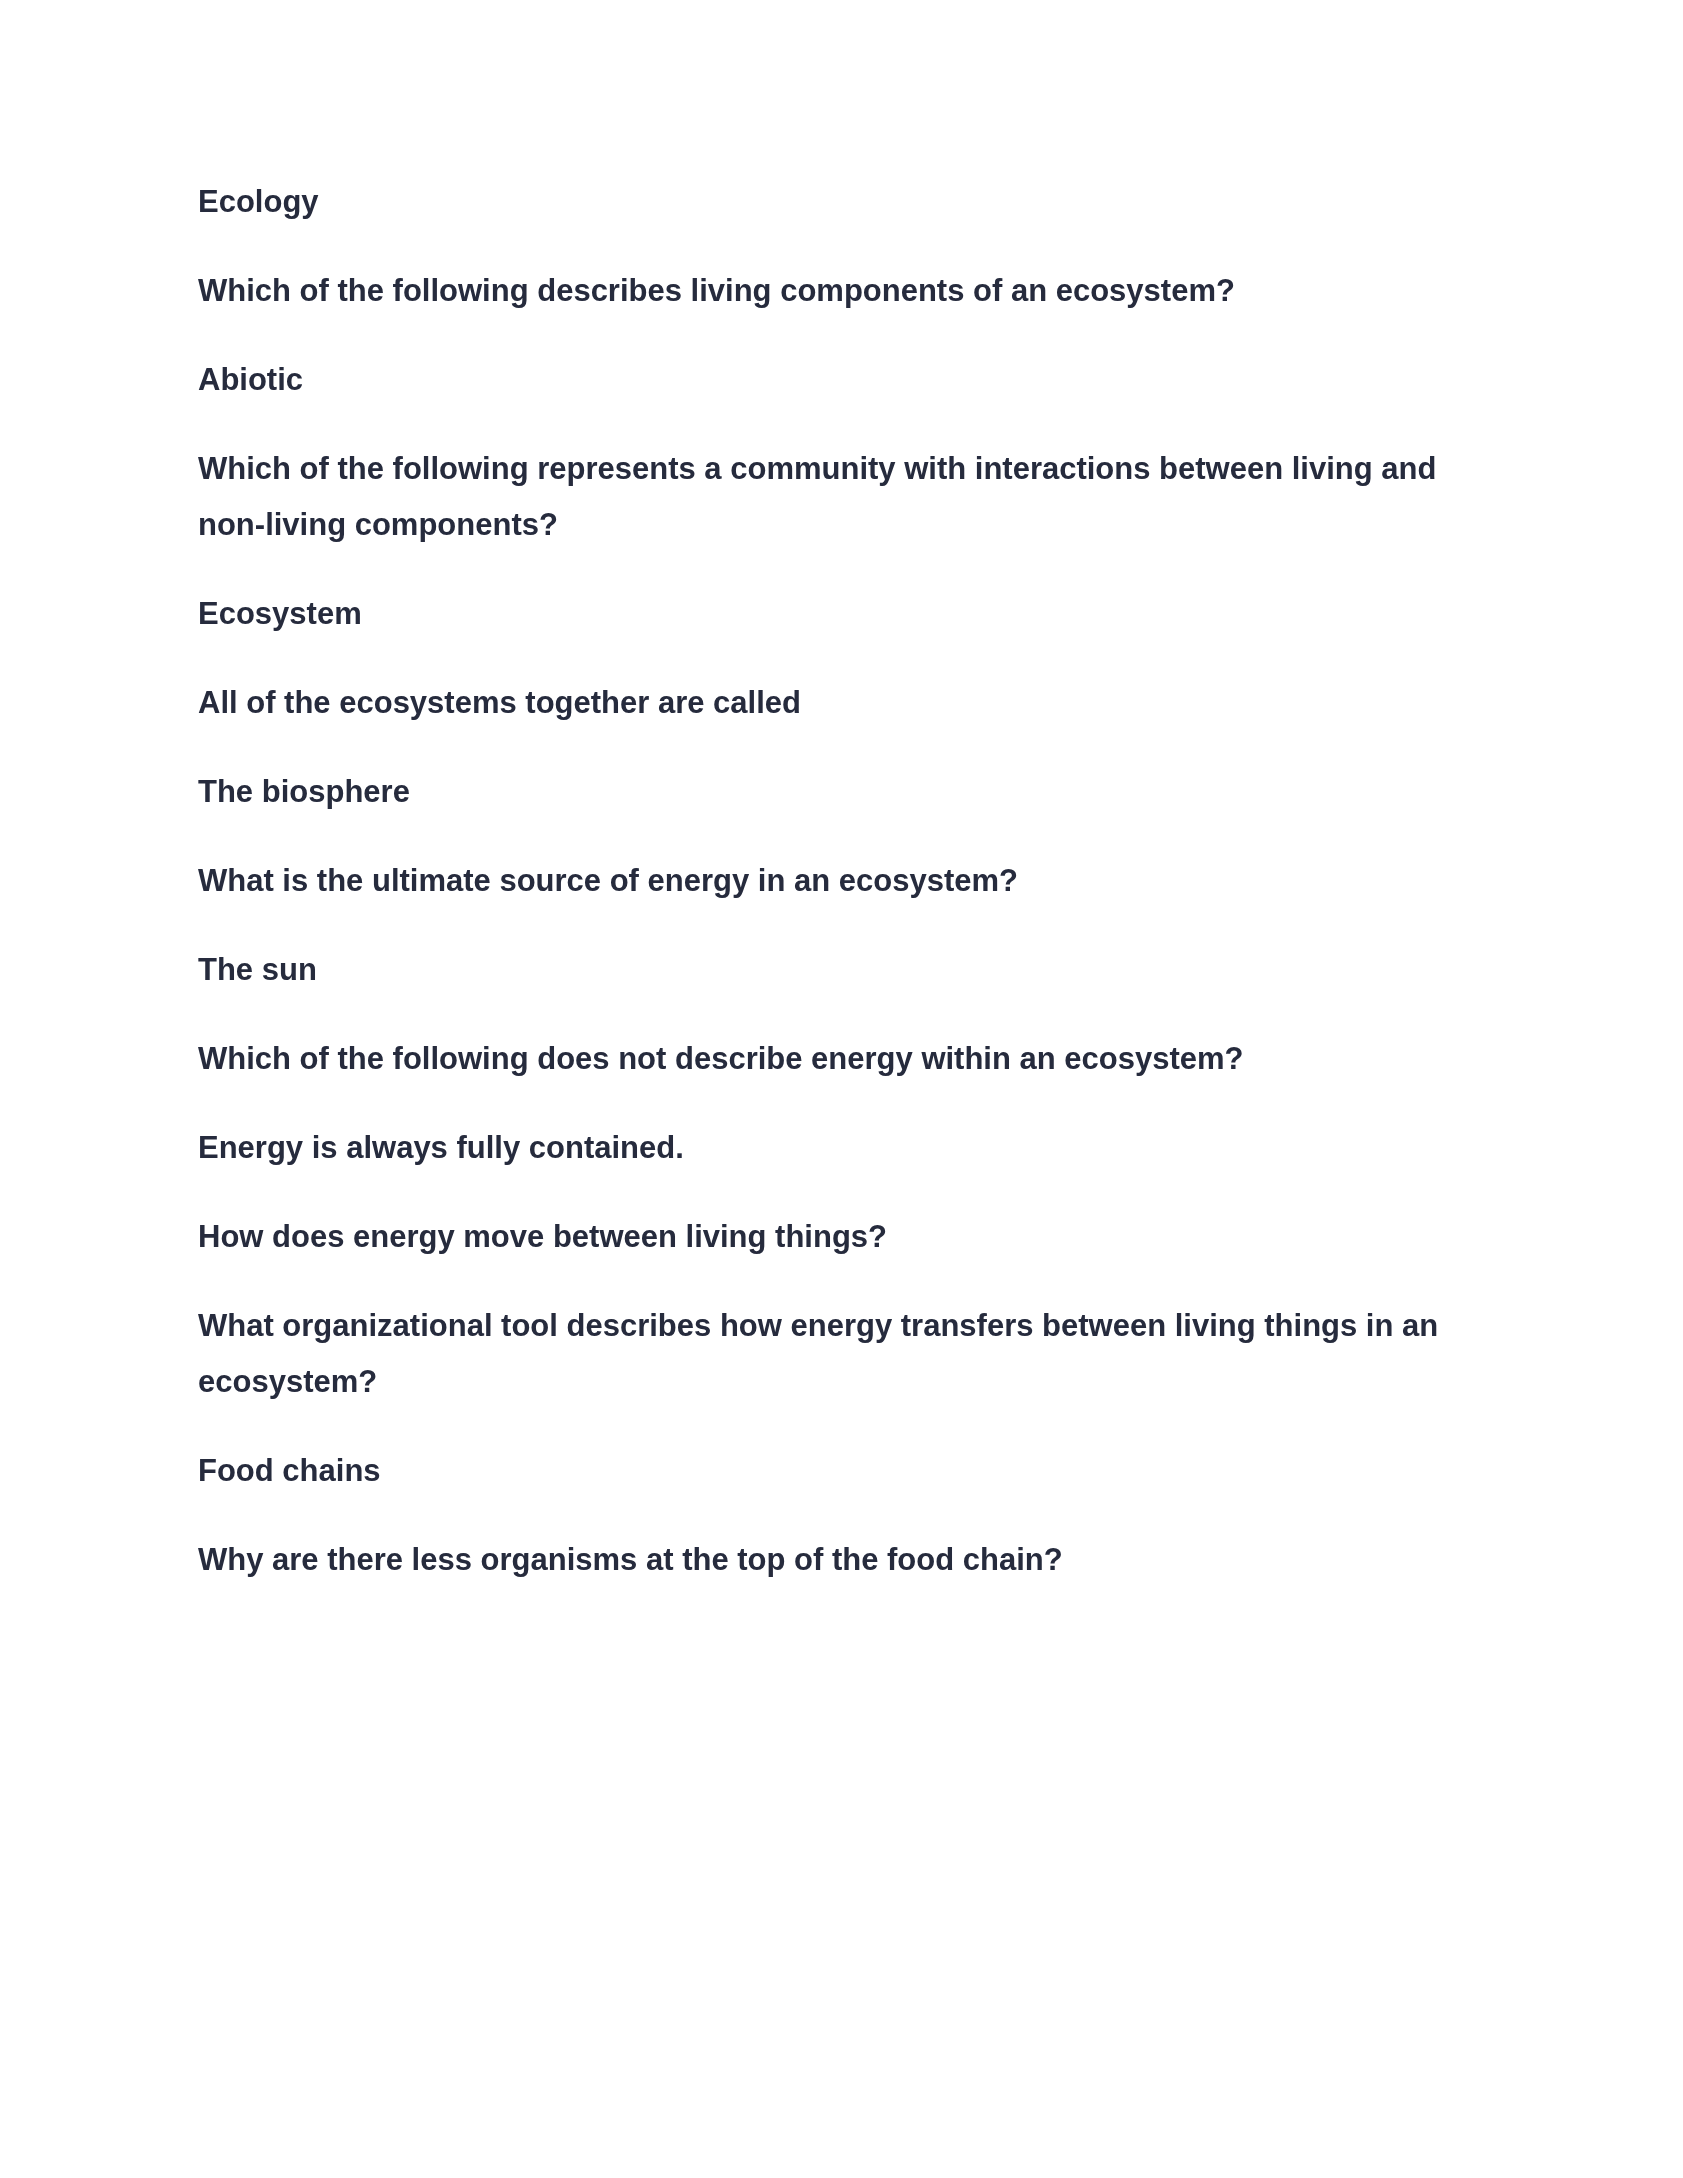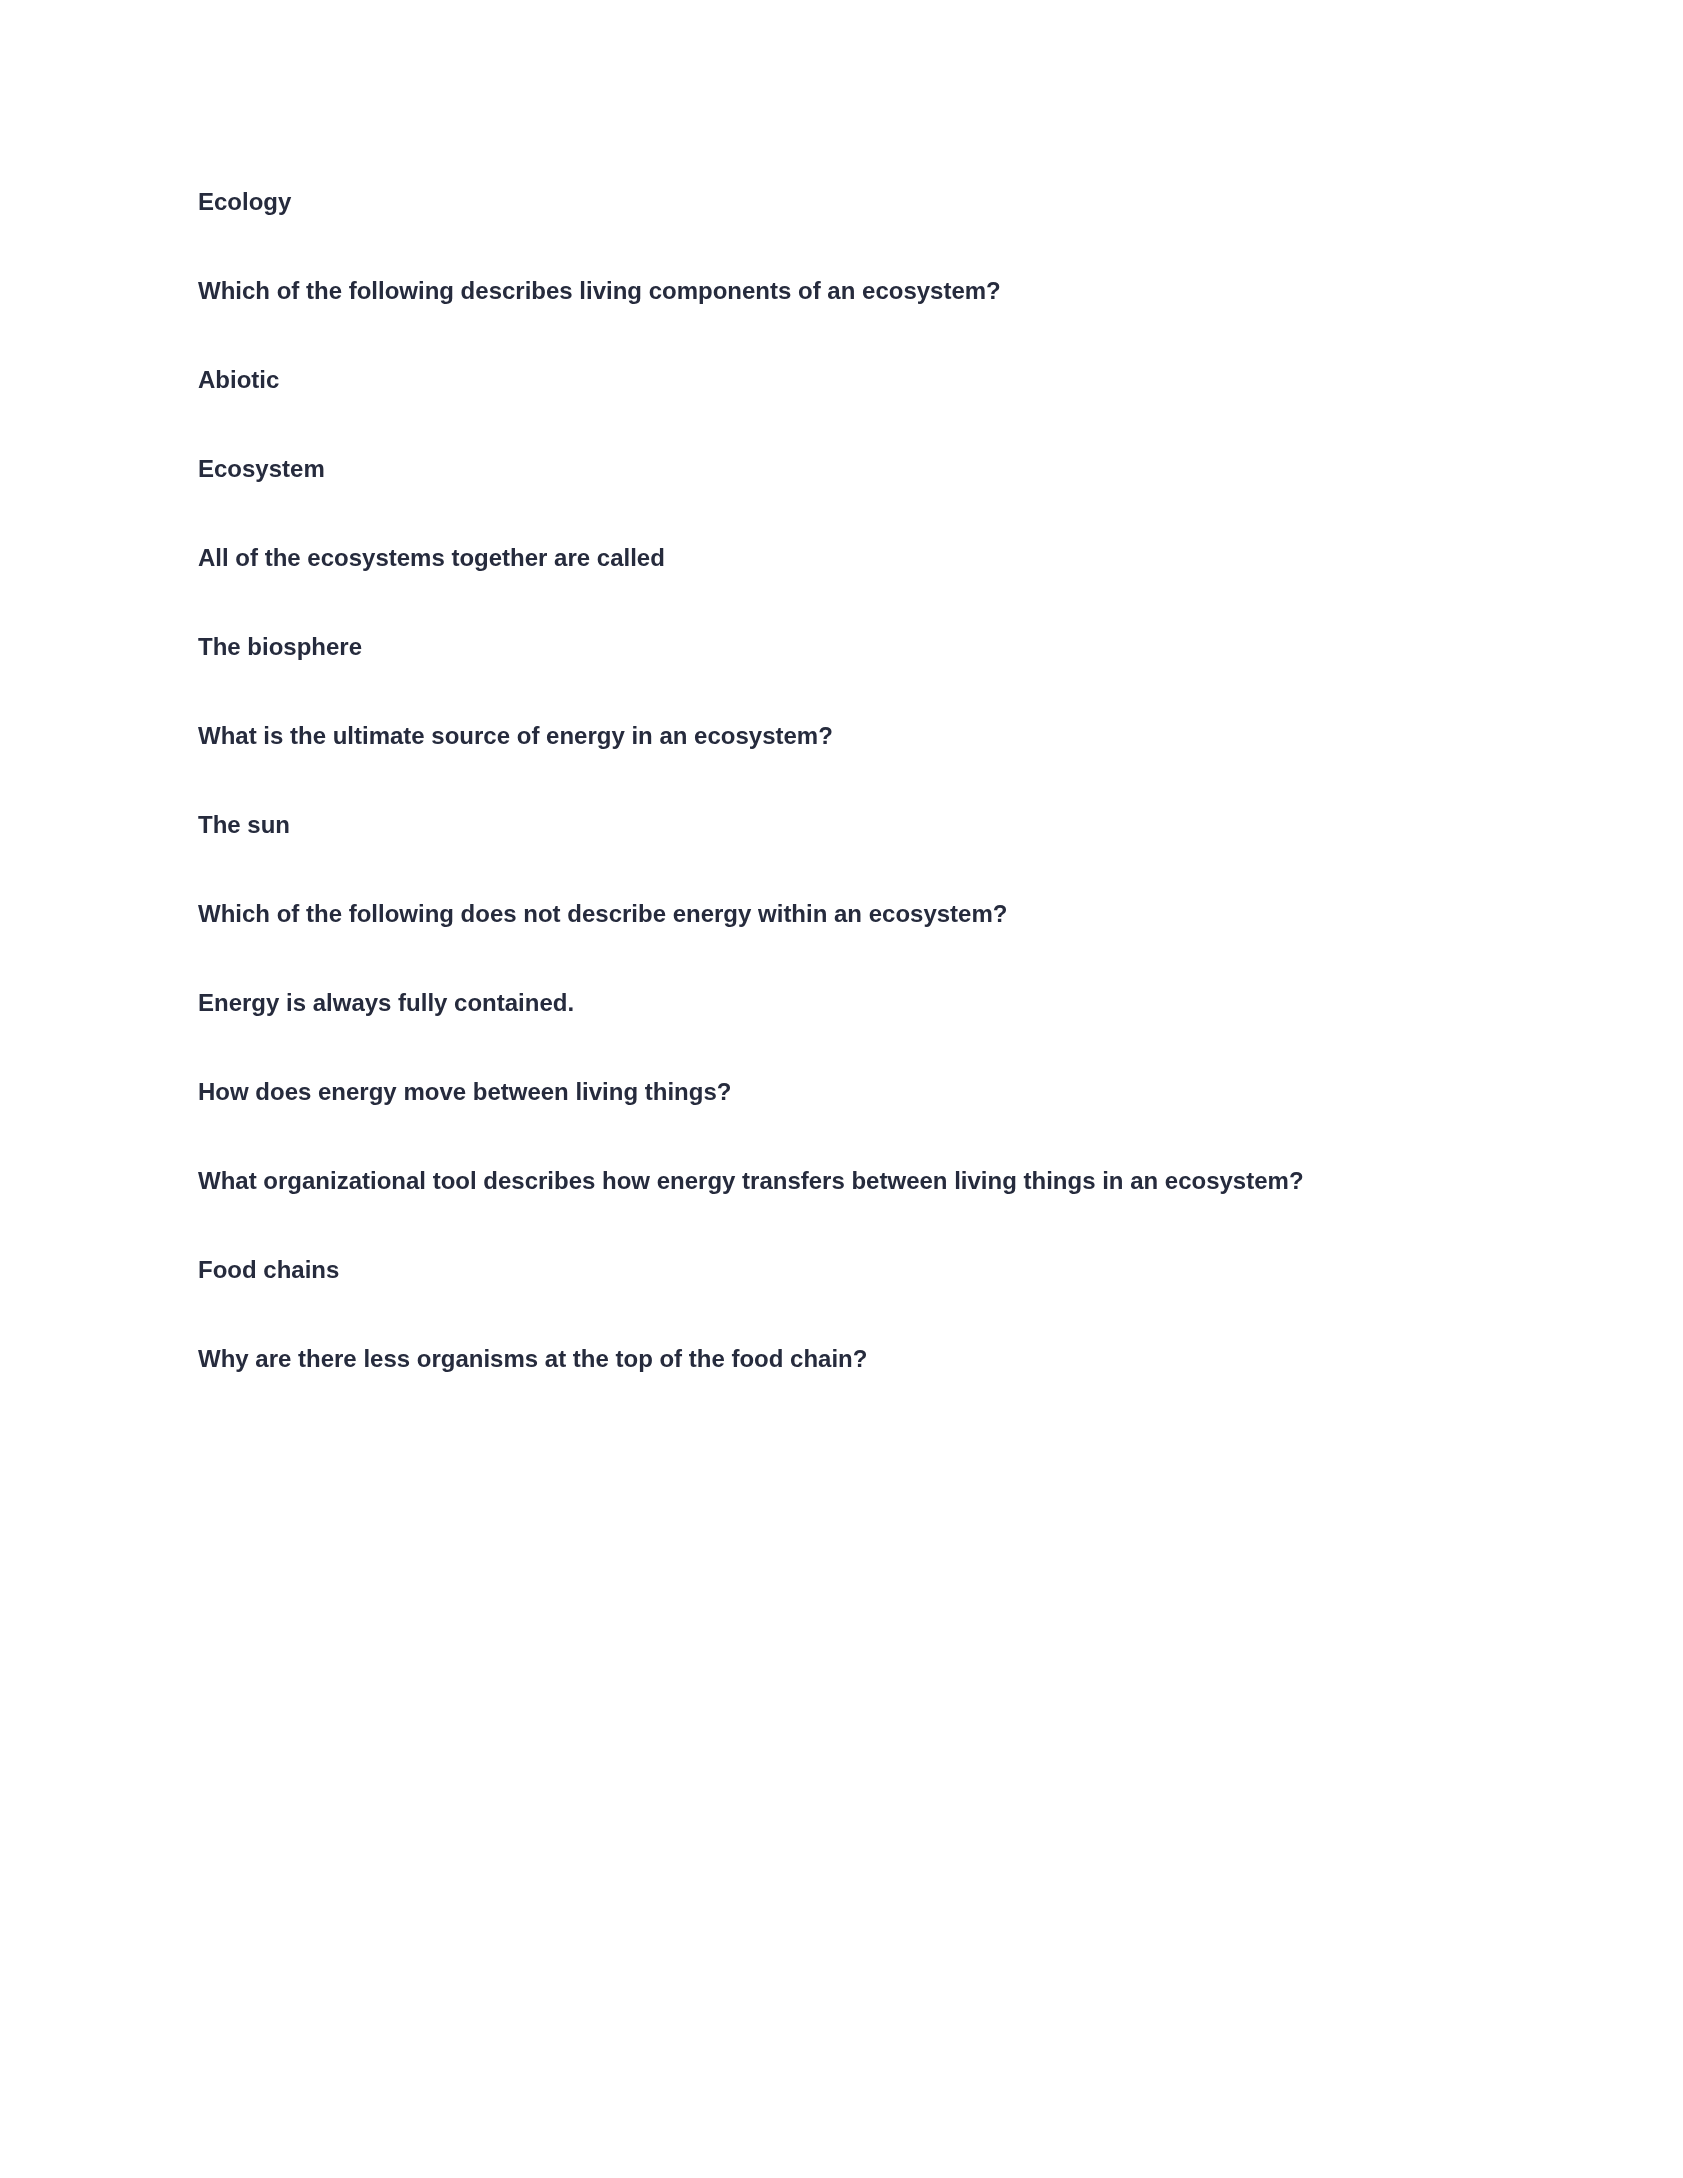--- a/index.html
+++ b/index.html
@@ -13,36 +13,37 @@
       position: relative;
       overflow: hidden;
     }
     .page {
       position: absolute;
       left: 198px;
       top: 174px;
       width: 1287px;
       font-family: "Liberation Sans", sans-serif;
       font-weight: bold;
-      font-size: 24px;
+      font-size: 31px;
       line-height: 56px;
       color: #262b3d;
     }
     .para {
       margin: 0 0 33px 0;
       padding: 0;
     }
   </style>
 </head>
 <body>
 
 <div class="page">
   <p class="para">Ecology</p>
   <p class="para">Which of the following describes living components of an ecosystem?</p>
   <p class="para">Abiotic</p>
+  <p class="para">Which of the following represents a community with interactions between living and non-living components?</p>
   <p class="para">Ecosystem</p>
   <p class="para">All of the ecosystems together are called</p>
   <p class="para">The biosphere</p>
   <p class="para">What is the ultimate source of energy in an ecosystem?</p>
   <p class="para">The sun</p>
   <p class="para">Which of the following does not describe energy within an ecosystem?</p>
   <p class="para">Energy is always fully contained.</p>
   <p class="para">How does energy move between living things?</p>
   <p class="para">What organizational tool describes how energy transfers between living things in an ecosystem?</p>
   <p class="para">Food chains</p>

